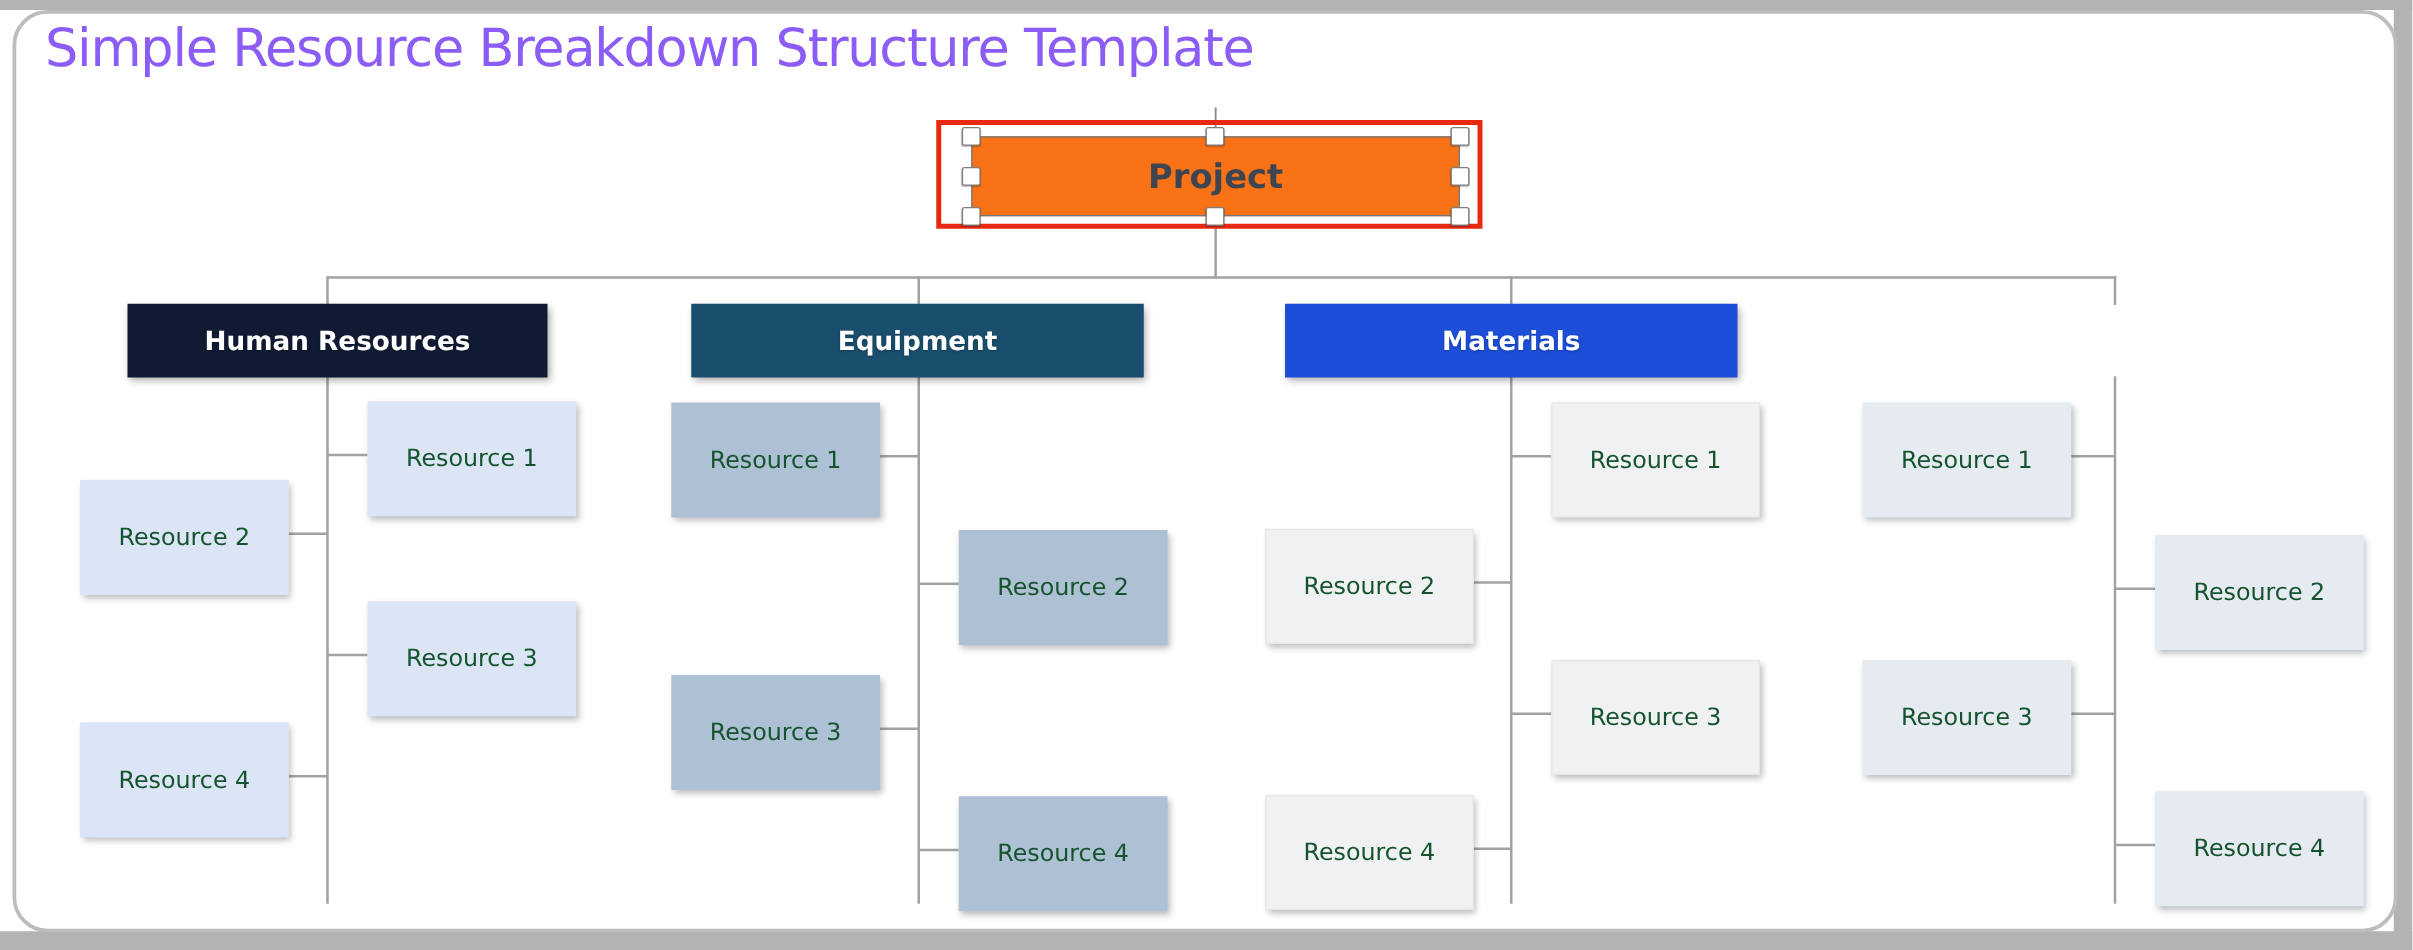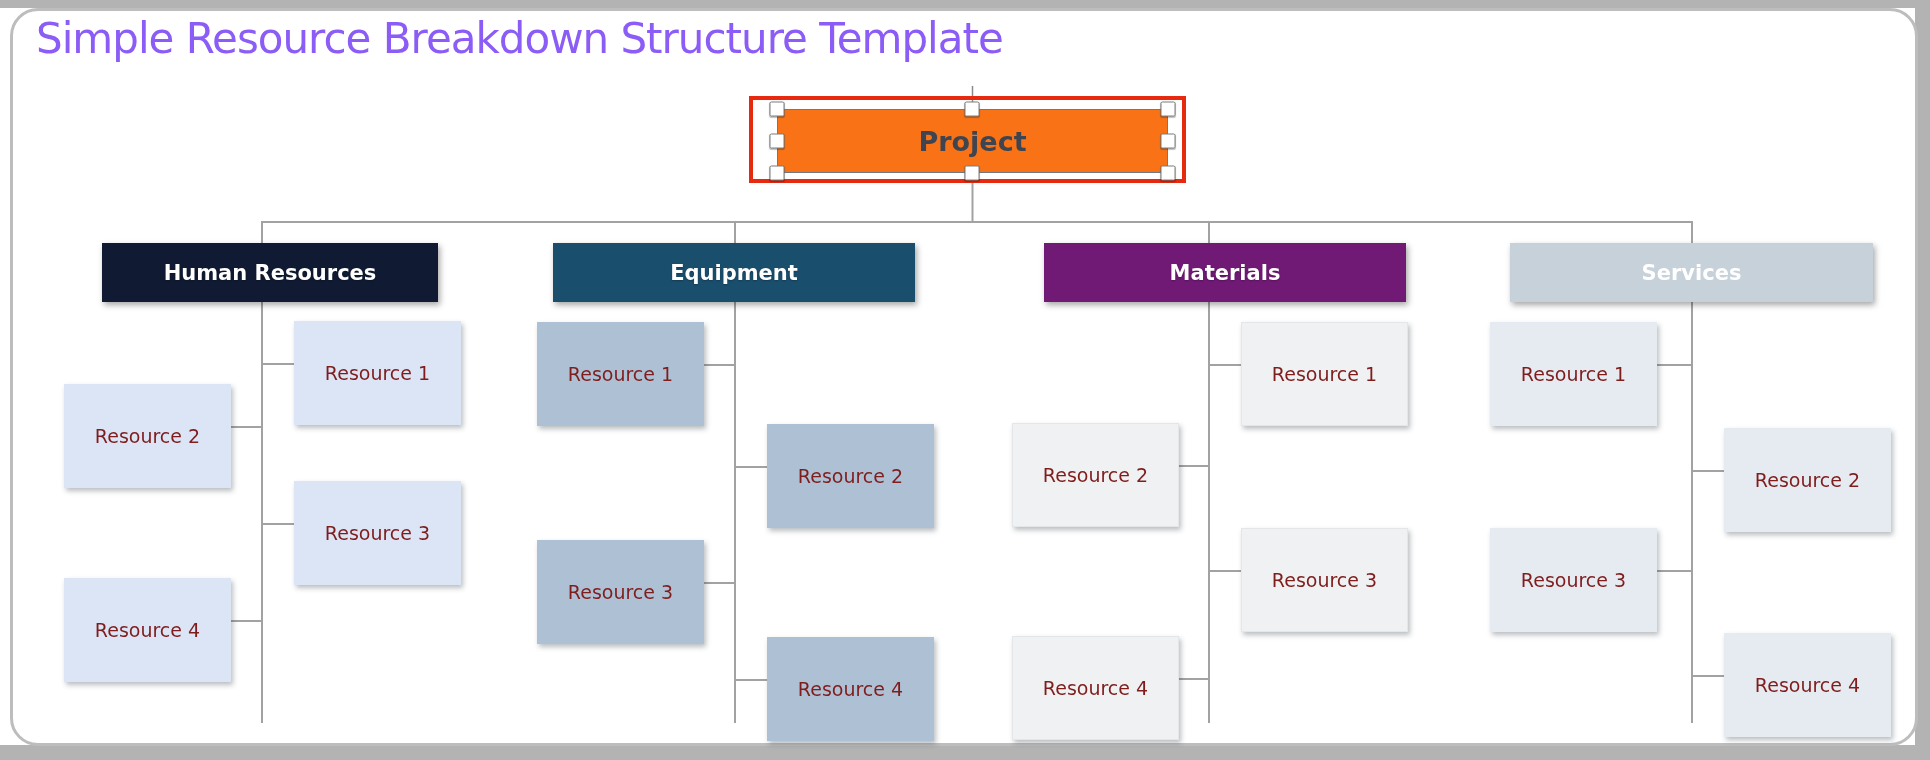--- a/index.html
+++ b/index.html
@@ -19,22 +19,22 @@
   
   .cat{position:absolute;height:59px;display:flex;align-items:center;justify-content:center;
        color:#ffffff;font-size:21px;font-weight:700;z-index:3;
        box-shadow:2px 3px 6px rgba(0,0,0,.35);text-shadow:0 1px 2px rgba(0,0,0,.25);}
   .cat-hr{left:102px;top:243px;width:336px;}
   .cat-eq{left:553px;top:243px;width:362px;}
   .cat-ma{left:1028px;top:243px;width:362px;}
   .cat-se{left:1510px;top:243px;width:363px;text-shadow:none;}
 
   
-  .res{position:absolute;width:167px;height:104px;display:flex;align-items:center;
-       justify-content:center;font-size:19px;color:#7f1d1d;z-index:3;
+  .res{position:absolute;width:167px;height:92px;display:flex;align-items:center;
+       justify-content:center;font-size:19px;color:#14532d;z-index:3;
        box-shadow:2px 3px 5px rgba(40,50,60,.32);}
   .res-ma{border:1px solid #e4e7ea;box-sizing:border-box;}
 
   
   .sel-rect{position:absolute;left:749px;top:96px;width:437px;height:87px;
             box-sizing:border-box;border:4px solid #e6290f;z-index:4;}
   .project{position:absolute;left:777px;top:109px;width:391px;height:64px;
            box-sizing:border-box;border:1.5px solid #6f7986;
            display:flex;align-items:center;justify-content:center;
            font-size:27px;font-weight:700;color:#3f4550;z-index:5;}
@@ -104,25 +104,22 @@
   <div class="handle" style="left:777px;top:173px;"></div>
   <div class="handle" style="left:972px;top:173px;"></div>
   <div class="handle" style="left:1168px;top:173px;"></div>
 
   <div class="cat cat-eq" style="background: rgb(26, 78, 109);">
     <span>Equipment</span>
   </div>
   <div class="cat cat-hr" style="background: rgb(16, 27, 51);">
     <span>Human Resources</span>
   </div>
-  <div class="cat cat-ma" style="background: #701a75; margin-left: 16px;">
+  <div class="cat cat-ma" style="background: #1d4ed8;">
     <span>Materials</span>
-  </div>
-  <div class="cat cat-se" style="background: rgb(199, 209, 218);">
-    <span>Services</span>
   </div>
 
   <div class="res" style="left: 294px; top: 321px; background: rgb(219, 229, 245);">Resource 1</div>
   <div class="res" style="left: 64px; top: 384px; background: rgb(219, 229, 245);">Resource 2</div>
   <div class="res" style="left: 294px; top: 481px; background: rgb(219, 229, 245);">Resource 3</div>
   <div class="res" style="left: 64px; top: 578px; background: rgb(219, 229, 245);">Resource 4</div>
 
   <div class="res" style="left: 537px; top: 322px; background: rgb(174, 192, 211);">Resource 1</div>
   <div class="res" style="left: 767px; top: 424px; background: rgb(174, 192, 211);">Resource 2</div>
   <div class="res" style="left: 537px; top: 540px; background: rgb(174, 192, 211);">Resource 3</div>

